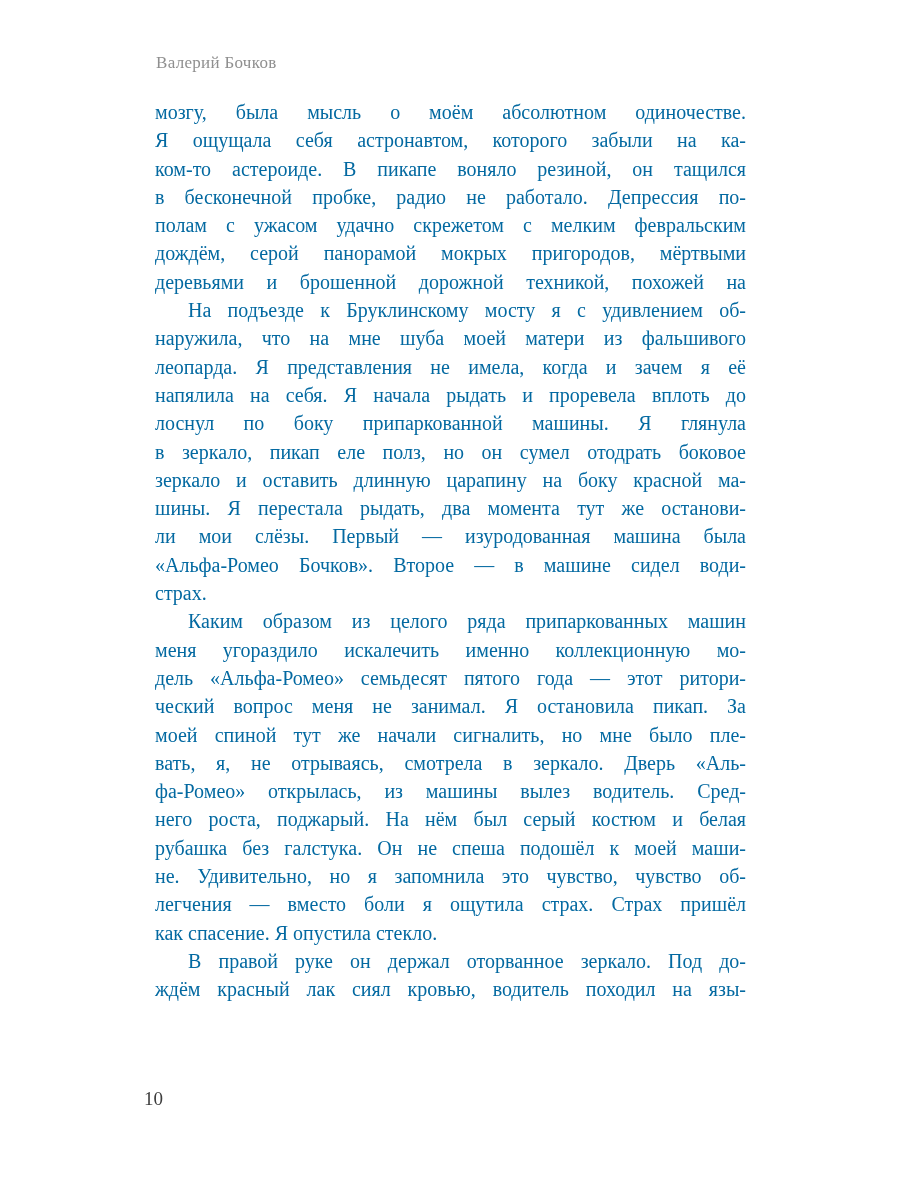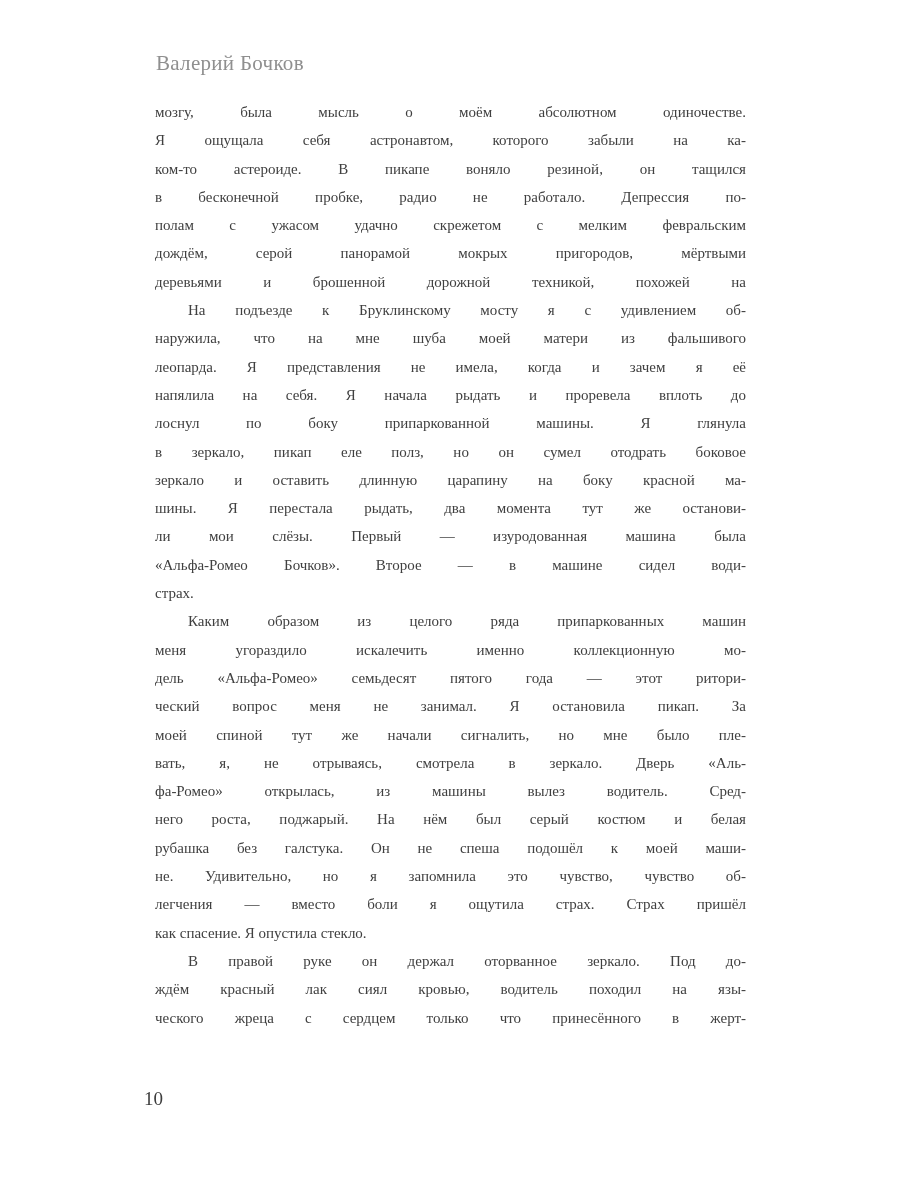--- a/index.html
+++ b/index.html
@@ -17,32 +17,32 @@
     position: relative;
     width: 900px;
     height: 1200px;
     background: #ffffff;
     overflow: hidden;
   }
   .running-header {
     position: absolute;
     left: 156px;
     top: 53px;
-    font-size: 21px;
+    font-size: 17px;
     line-height: 20px;
     color: #8f8f8f;
     letter-spacing: 0.3px;
   }
   .text-block {
     position: absolute;
     left: 155px;
     top: 98px;
     width: 591px;
-    color: #404040;
-    font-size: 15px;
+    color: #0369a1;
+    font-size: 20px;
   }
   .para { margin: 0; padding: 0; }
   .line {
     line-height: 28.3px;
     text-align: justify;
     text-align-last: justify;
   }
   .line.last {
     text-align-last: left;
   }
@@ -96,18 +96,17 @@
         <div class="line">фа-Ромео» открылась, из машины вылез водитель. Сред-</div>
         <div class="line">него роста, поджарый. На нём был серый костюм и белая</div>
         <div class="line">рубашка без галстука. Он не спеша подошёл к моей маши-</div>
         <div class="line">не. Удивительно, но я запомнила это чувство, чувство об-</div>
         <div class="line">легчения — вместо боли я ощутила страх. Страх пришёл</div>
         <div class="line last">как спасение. Я опустила стекло.</div>
       </div>
     <div class="para indent">
         <div class="line">В правой руке он держал оторванное зеркало. Под до-</div>
         <div class="line">ждём красный лак сиял кровью, водитель походил на язы-</div>
-        <div class="line">ческого жреца с сердцем только что принесённого в жерт-</div>
       </div>
   </div>
 
   <div class="page-number">10</div>
 </div>
 
 </body></html>

